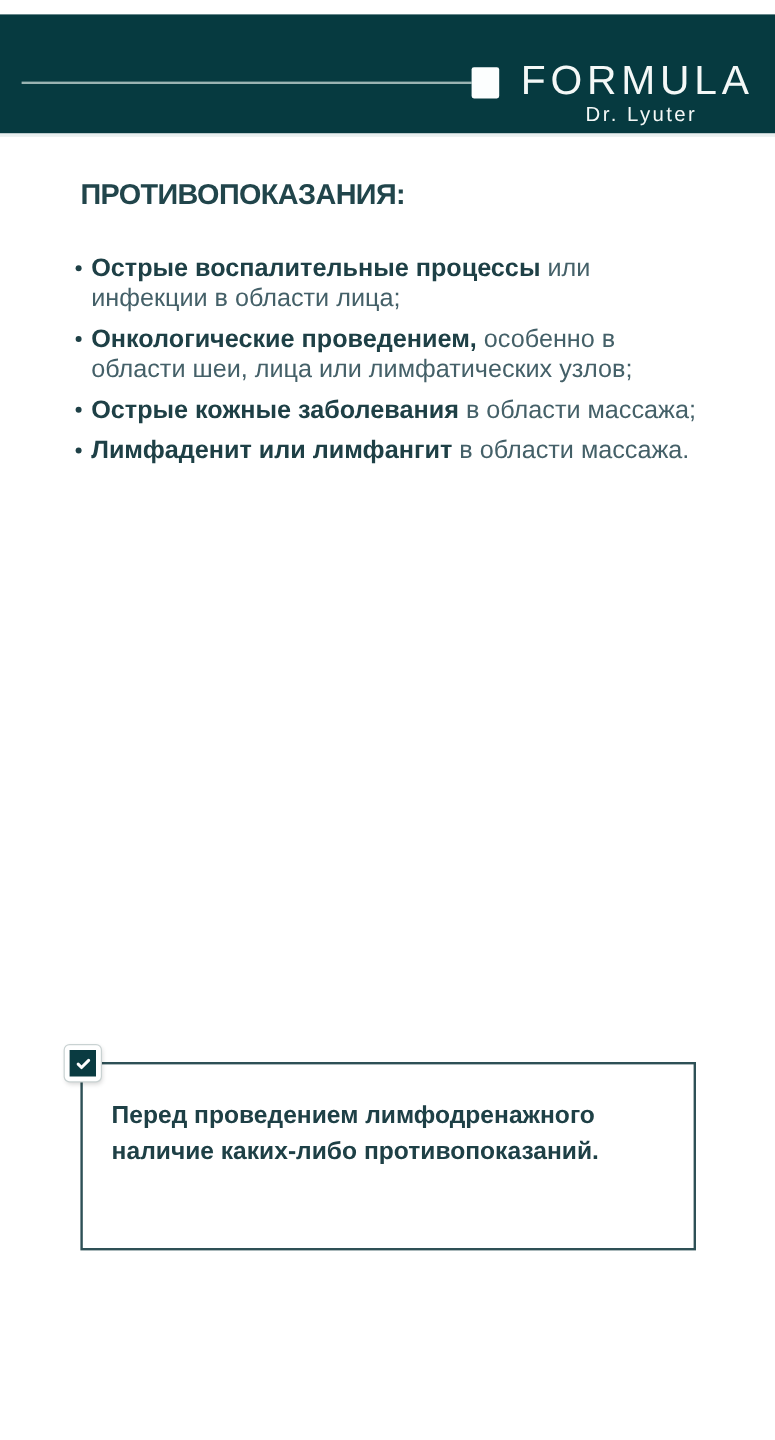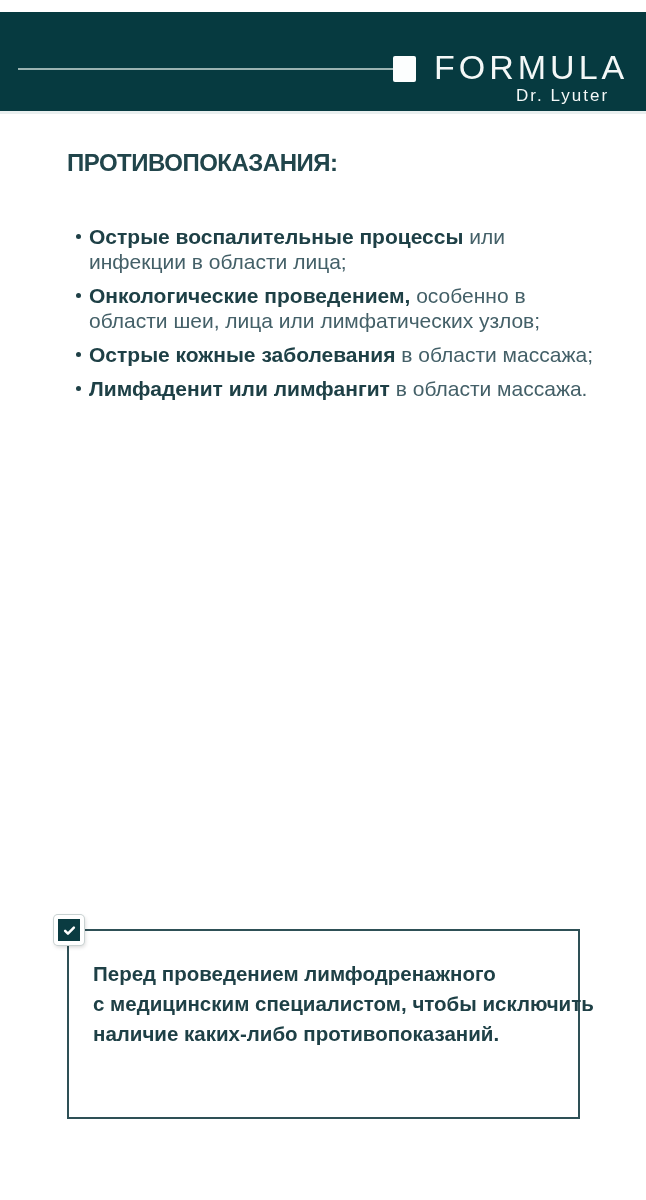--- a/index.html
+++ b/index.html
@@ -38,21 +38,21 @@
     position: absolute;
     left: 434px; top: 36px;
     font-size: 34px;
     font-weight: 300;
     letter-spacing: 4px;
     color: var(--logo-text, #f4f8f7);
     white-space: nowrap;
   }
   .logo-sub {
     position: absolute;
-    left: 516px; top: 74px;
+    left: 488px; top: 74px;
     font-size: 17px;
     letter-spacing: 2px;
     color: var(--logo-text, #eef4f3);
     white-space: nowrap;
   }
 
   
   .title {
     position: absolute;
     left: 67px; top: 149px;
@@ -61,21 +61,21 @@
     letter-spacing: -0.5px;
     color: var(--heading-text, #21454b);
     white-space: nowrap;
   }
 
   
   .list {
     position: absolute;
     left: 63px; top: 211px;
     width: 520px;
-    margin: 13px; padding: 0;
+    margin: 0; padding: 0;
     list-style: none;
   }
   .list li {
     position: relative;
     padding-left: 13px;
     margin-bottom: 9px;
     font-size: 21px;
     line-height: 25px;
     color: var(--body-regular, #446068);
   }
@@ -89,25 +89,24 @@
   }
   .b {
     font-weight: bold;
     color: var(--body-bold, #1e4046);
   }
 
   
   .note-box {
     position: absolute;
     left: 67px; top: 885px;
-    width: 513px; height: 190px;
+    width: 513px; height: 157px;
     border: 2px solid var(--box-border, #2e5056);
     box-sizing: border-box;
     background: #ffffff;
-    margin-top: 44px;
   }
   .note-check {
     position: absolute;
     left: -15px; top: -16px;
     width: 22px; height: 22px;
     background: var(--checkbox-bg, #0a3b41);
     border: 4px solid #ffffff;
     border-radius: 4px;
     box-shadow: 0 0 0 1px #c9d2d2, 1px 2px 4px rgba(0,0,0,0.18);
     display: flex;
@@ -154,18 +153,17 @@
   </ul>
 
   <div class="note-box">
     <div class="note-check">
       <svg width="15" height="15" viewBox="0 0 24 24">
         <path d="M5 12.5l4.5 4.5L19 7.5" stroke="#ffffff" stroke-width="4" fill="none" stroke-linecap="round" stroke-linejoin="round"></path>
       </svg>
     </div>
     <div class="note-text">
       <div class="note-line">Перед проведением лимфодренажного</div>
-      <div class="note-line">с медицинским специалистом, чтобы исключить</div>
       <div class="note-line">наличие каких-либо противопоказаний.</div>
     </div>
   </div>
 
 </div>
 
 </body></html>

